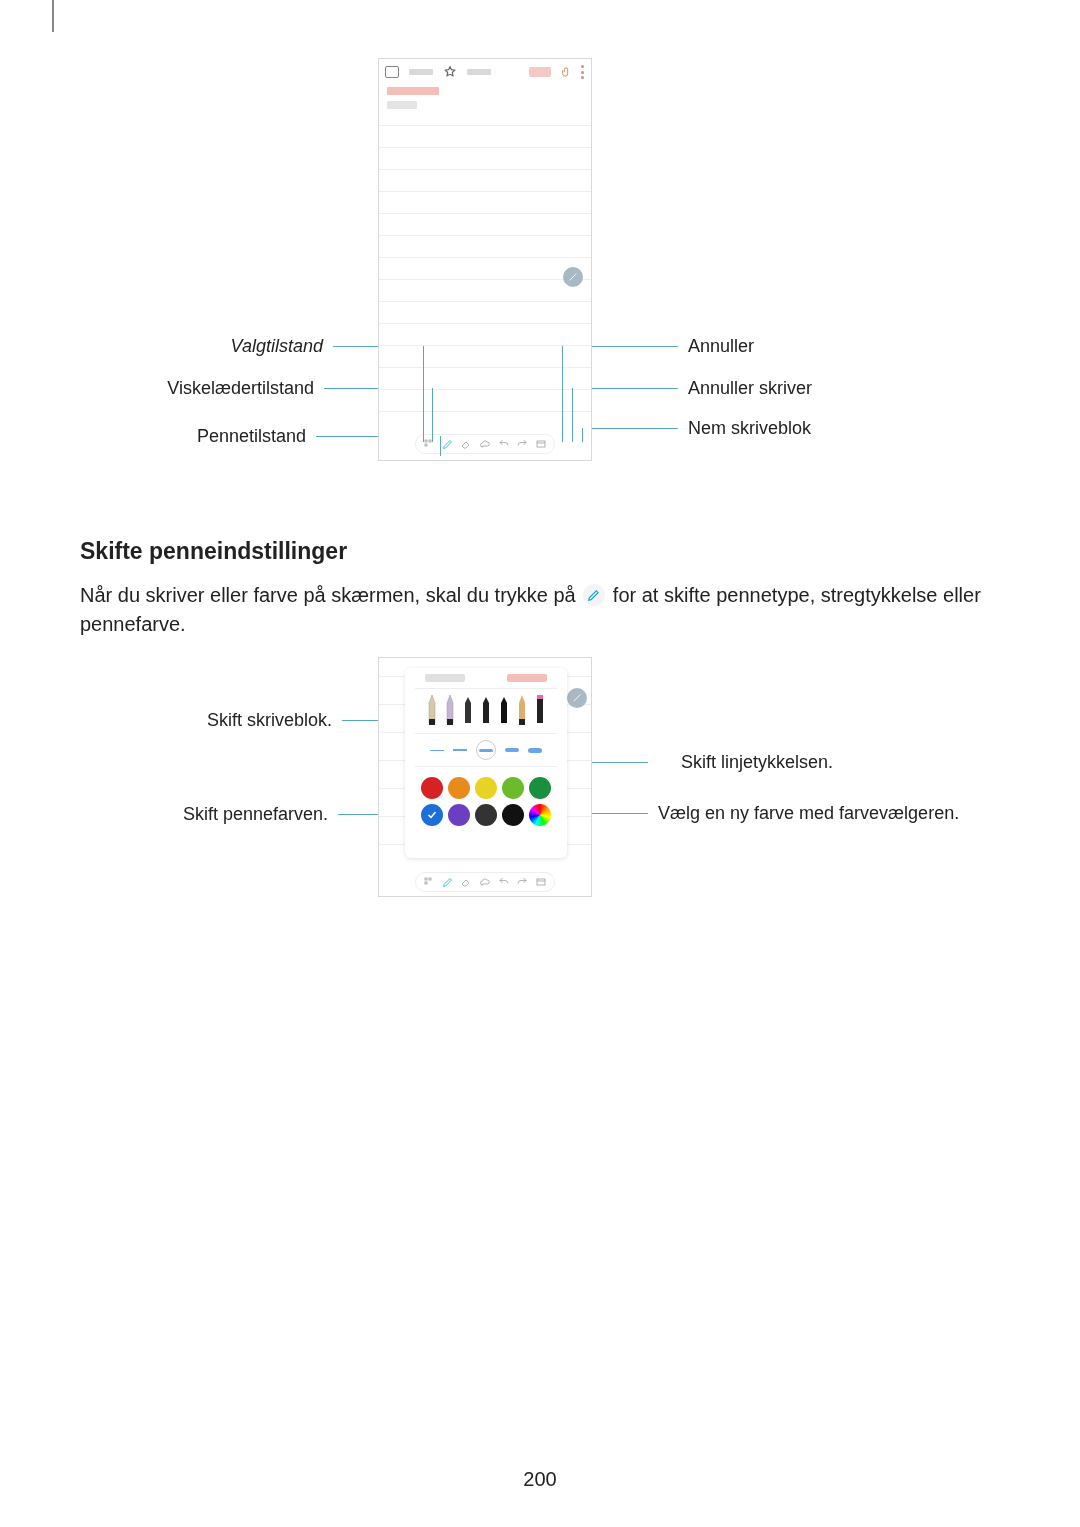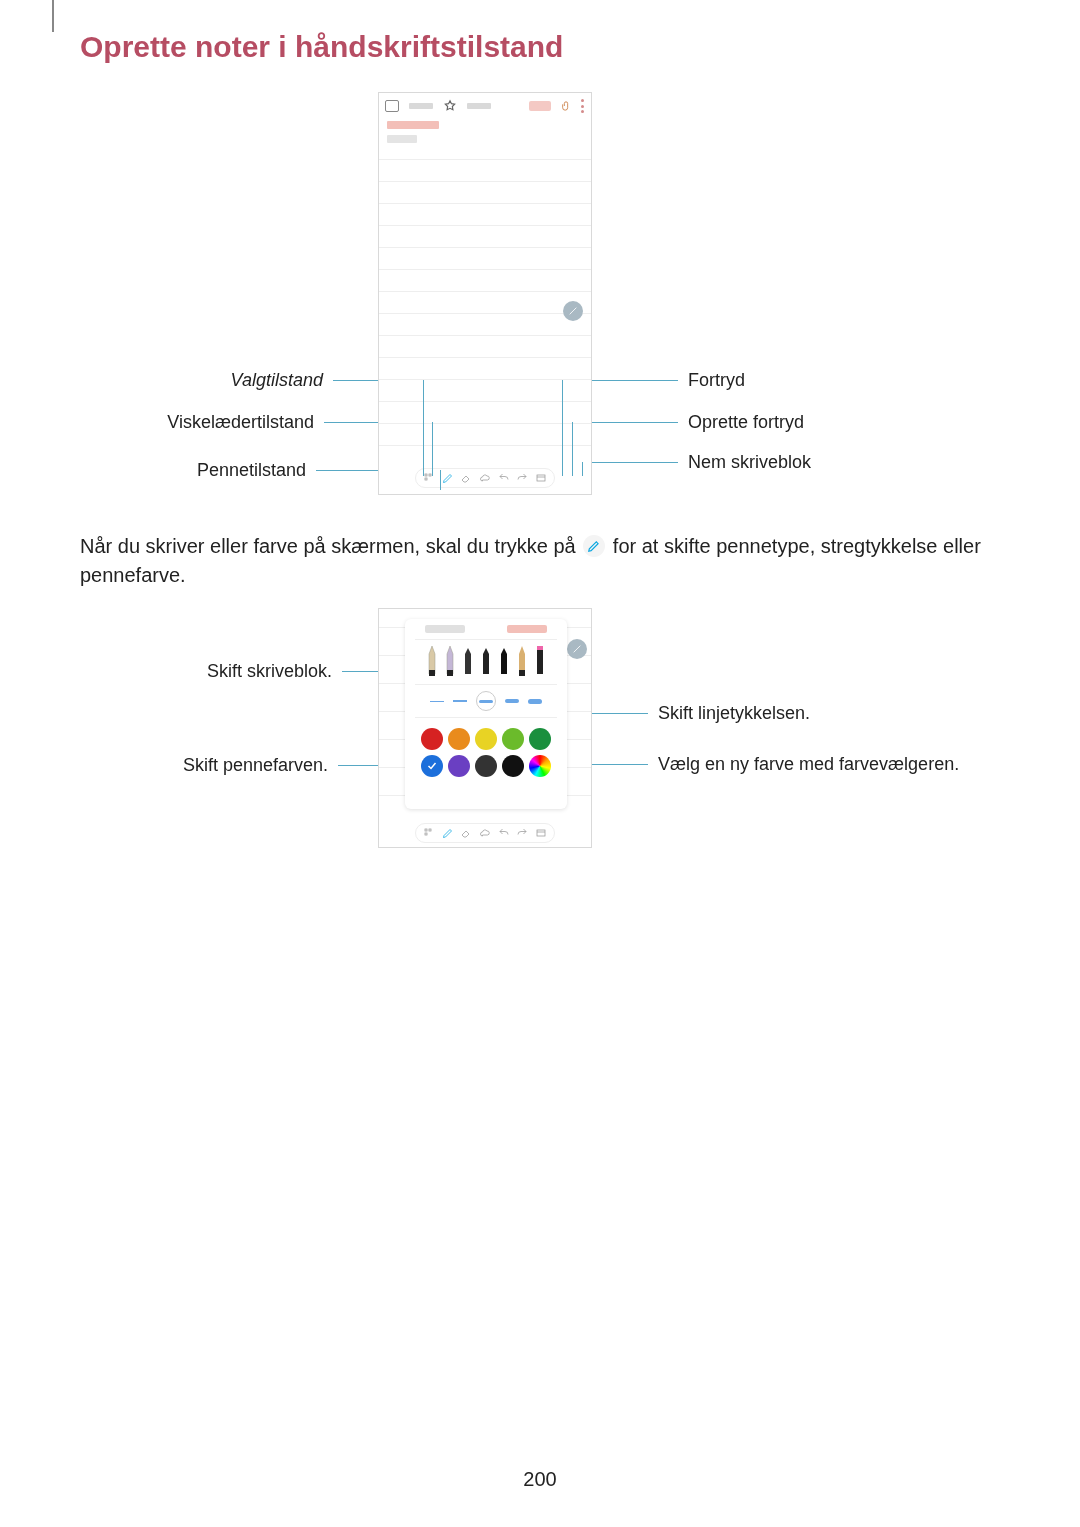--- a/index.html
+++ b/index.html
@@ -186,21 +186,21 @@
   .swatch { width:22px; height:22px; border-radius:50%; display:flex; align-items:center; justify-content:center; }
   .swatch svg { width:12px; height:12px; }
   .swatch.rainbow {
     background: conic-gradient(red, orange, yellow, lime, cyan, blue, magenta, red);
   }
   .shot2 .fab { right: 4px; top: 30px; }
   .shot2 .bottom-bar { bottom: 4px; }
   
   .co-type  { top: 53px;  left: 0;    width: 298px; }
   .co-farve { top: 147px; left: 0;    width: 298px; }
-  .co-linje { top: 95px;  left: 512px; width: 300px; }
+  .co-linje { top: 95px;  left: 512px; width: 300px; gap: 23px; }
   .co-vaelg { top: 145px; left: 512px; width: 330px; }
   .co-vaelg .txt { white-space: normal; line-height:1.3; }
   .inline-pen-icon {
     display: inline-block; width: 22px; height: 22px; vertical-align: -4px;
     border-radius: 50%; background: #f4f4f4; position: relative; margin: 0 2px;
   }
   .inline-pen-icon svg { width: 14px; height: 14px; position: absolute; left:4px; top:4px; }
   .page-number {
     position: absolute;
     bottom: 36px;
@@ -210,21 +210,20 @@
     color: #222;
   }
 </style>
 </head>
 <body>
 
 <div class="tab-edge"></div>
 
 <div class="page">
 
-  <div class="h2">Oprette noter i håndskriftstilstand</div>
 
 
   <div class="figure-wrap figure1-wrap">
     <div class="shot1">
       <div class="top-tools">
         <span class="tool-kbd"></span>
         <span class="tool-grey"></span>
         <span class="tool-star">
           <svg viewBox="0 0 24 24" fill="none" stroke="#666" stroke-width="2">
               <path d="M12 3l2.5 5 5.5.8-4 4 1 5.5L12 16l-5 2.3 1-5.5-4-4 5.5-.8z"></path>
@@ -321,39 +320,40 @@
       <span class="txt">Viskelædertilstand</span>
       <span class="line" style="width:54px"></span>
     </div>
     <div class="callout left-side co-penne">
       <span class="txt">Pennetilstand</span>
       <span class="line" style="width:62px"></span>
     </div>
 
     <div class="callout right-side co-fort">
       <span class="line" style="width:86px"></span>
-      <span class="txt">Fortryd</span>
+      <span class="txt">Annuller</span>
     </div>
     <div class="callout right-side co-annul">
       <span class="line" style="width:86px"></span>
-      <span class="txt">Oprette fortryd</span>
+      <span class="txt">Annuller skriver</span>
     </div>
     <div class="callout right-side co-nem">
       <span class="line" style="width:86px"></span>
       <span class="txt">Nem skriveblok</span>
     </div>
 
     <div class="vline v1"></div>
     <div class="vline v2"></div>
     <div class="vline v3"></div>
     <div class="vline v4"></div>
     <div class="vline v5"></div>
     <div class="vline v6"></div>
   </div>
 
+  <div class="h3">Skifte penneindstillinger</div>
 
   <p class="body-text">
     <span>Når du skriver eller farve på skærmen, skal du trykke på </span><span class="inline-pen-icon"><svg viewBox="0 0 24 24" fill="none" stroke="#0aa6e0" stroke-width="2">
           <path d="M3 21l4-1 12-12-3-3L4 17z"></path>
         </svg></span><span> for at skifte pennetype, stregtykkelse eller pennefarve.</span>
   </p>
 
   <div class="figure-wrap figure2-wrap">
     <div class="shot2">
       <div class="ruled">

